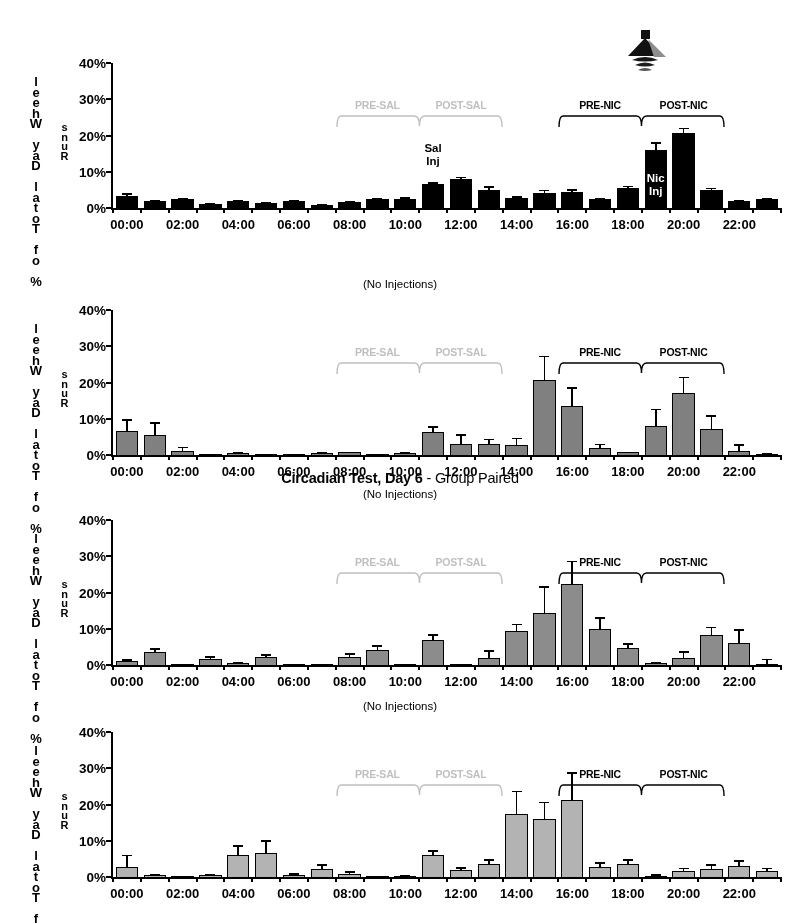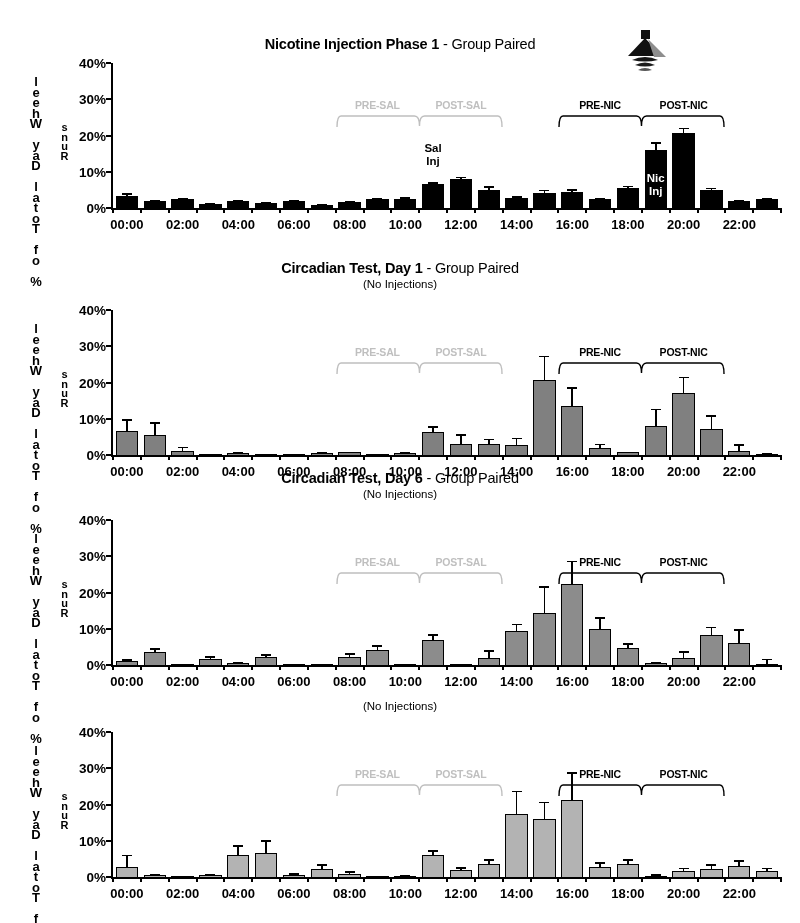--- a/index.html
+++ b/index.html
@@ -87,21 +87,20 @@
     position: absolute; font-size: 10.5px; font-weight: bold;
     white-space: nowrap; transform: translateX(-50%);
     letter-spacing: -0.2px;
   }
 </style>
 </head>
 <body>
 
 <div id="root">
     <div class="panel" style="top: 30px; height: 210px;">
-      <div class="ptitle" style="top: 6px;"><span>Nicotine Injection Phase 1</span><span class="grp"> - Group Paired</span></div>
       <div class="plot" style="left: 113px; top: 33px; width: 668px; height: 145px;">
         <div class="axis-v" style="left: -2px; top: 0px; height: 146px;"></div>
         <div class="axis-h" style="left: -2px; bottom: -2px; width: 670px;"></div>
         <div class="tick-y" style="top: 144px; margin-right: 2px;"></div>
         <div class="ylabel" style="top: 145px;">0%</div>
         <div class="tick-y" style="top: 107.75px; margin-right: 2px;"></div>
         <div class="ylabel" style="top: 108.75px;">10%</div>
         <div class="tick-y" style="top: 71.5px; margin-right: 2px;"></div>
         <div class="ylabel" style="top: 72.5px;">20%</div>
         <div class="tick-y" style="top: 35.25px; margin-right: 2px;"></div>
@@ -267,21 +266,20 @@
       <svg width="62" height="46" style="position: absolute; left: 614.173px; top: 0px;">
         <rect x="27" y="0" width="9" height="9" fill="#111"></rect>
         <path d="M31 8 L48 26 L14 26 Z" fill="#111"></path>
         <path d="M34 9 L52 27 L40 27 Z" fill="#8e8e8e"></path>
         <path d="M18 30 Q31 24 44 30 Q31 33 18 30 Z" fill="#161616"></path>
         <path d="M21 35 Q31 30 41 35 Q31 38 21 35 Z" fill="#1c1c1c"></path>
         <path d="M24 40 Q31 36 38 40 Q31 42 24 40 Z" fill="#555"></path>
       </svg>
     </div>
     <div class="panel" style="top: 254px; height: 210px;">
-      <div class="ptitle" style="top: 6px;"><span>Circadian Test, Day 1</span><span class="grp"> - Group Paired</span></div>
       <div class="psub" style="top: 24px;">(No Injections)</div>
       <div class="plot" style="left: 113px; top: 56px; width: 668px; height: 145px;">
         <div class="axis-v" style="left: -2px; top: 0px; height: 146px;"></div>
         <div class="axis-h" style="left: -2px; bottom: -2px; width: 670px;"></div>
         <div class="tick-y" style="top: 144px; margin-right: 2px;"></div>
         <div class="ylabel" style="top: 145px;">0%</div>
         <div class="tick-y" style="top: 107.75px; margin-right: 2px;"></div>
         <div class="ylabel" style="top: 108.75px;">10%</div>
         <div class="tick-y" style="top: 71.5px; margin-right: 2px;"></div>
         <div class="ylabel" style="top: 72.5px;">20%</div>

